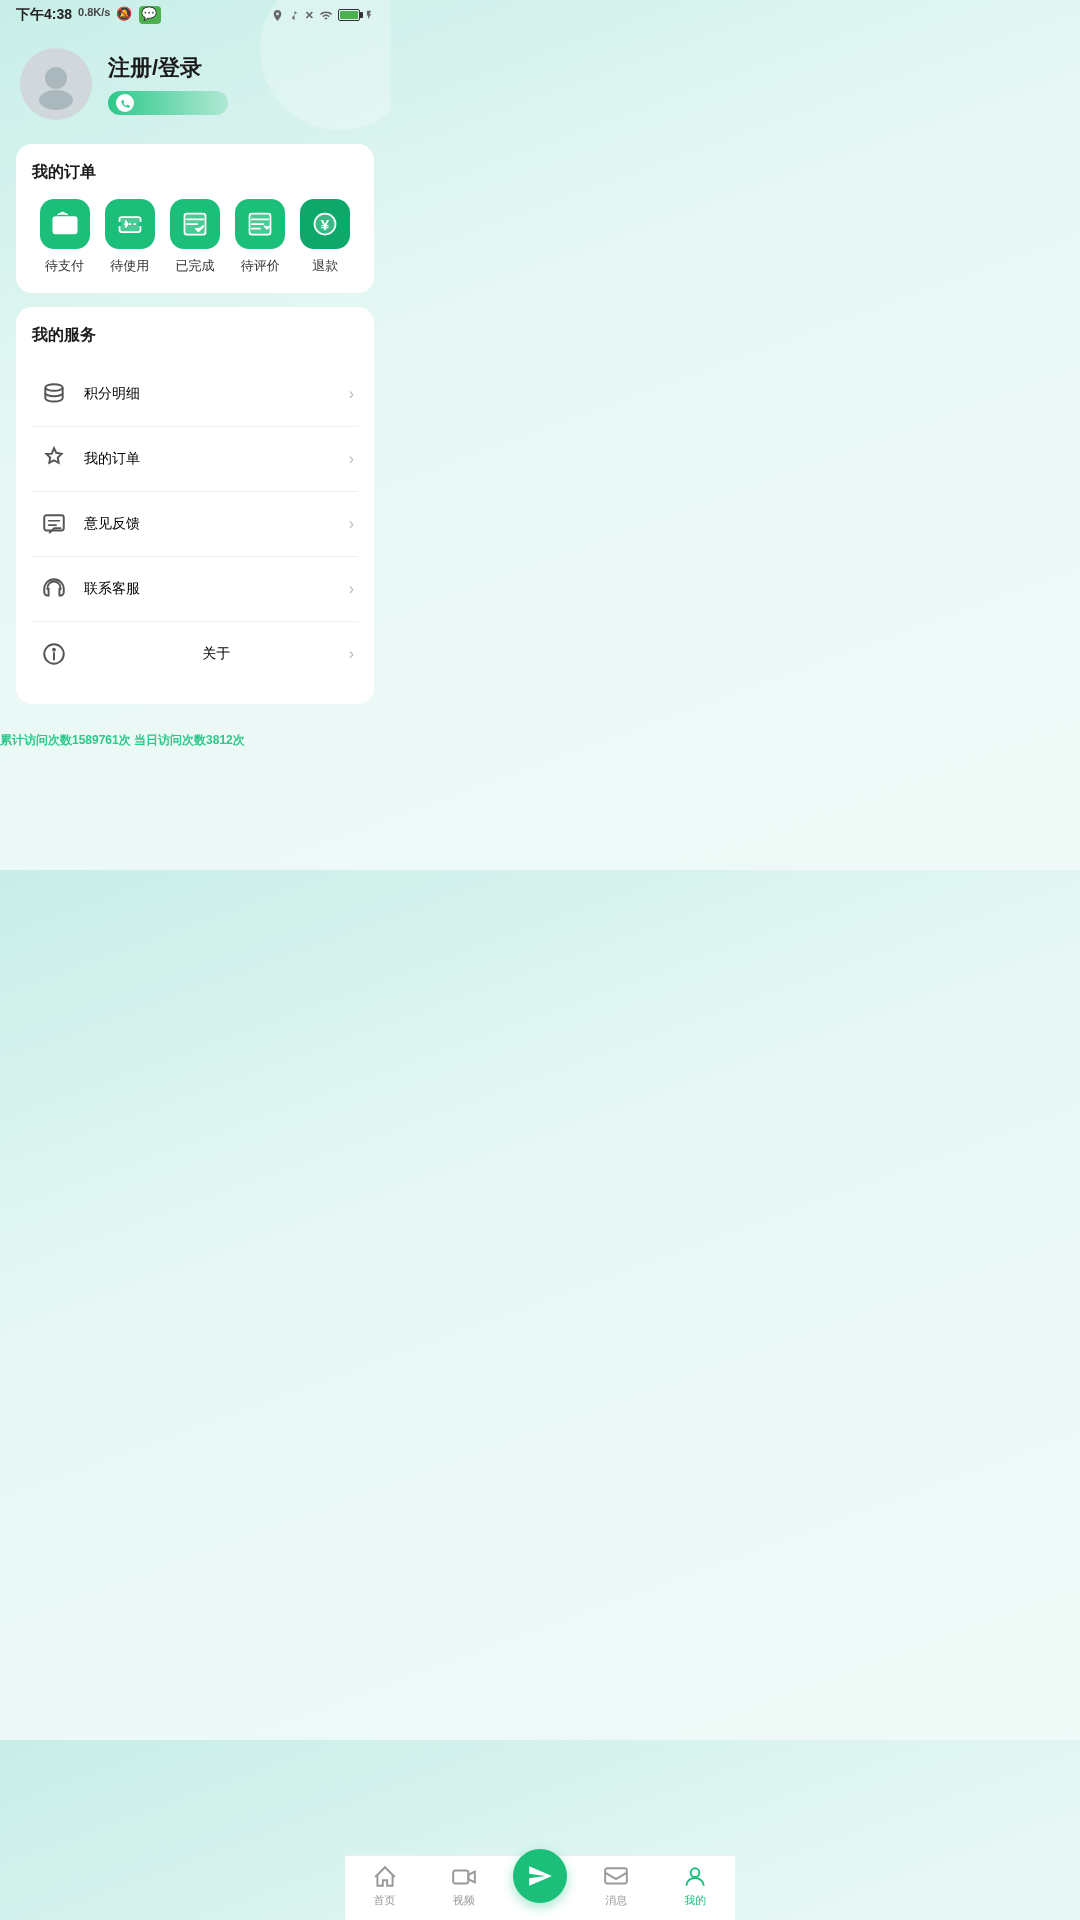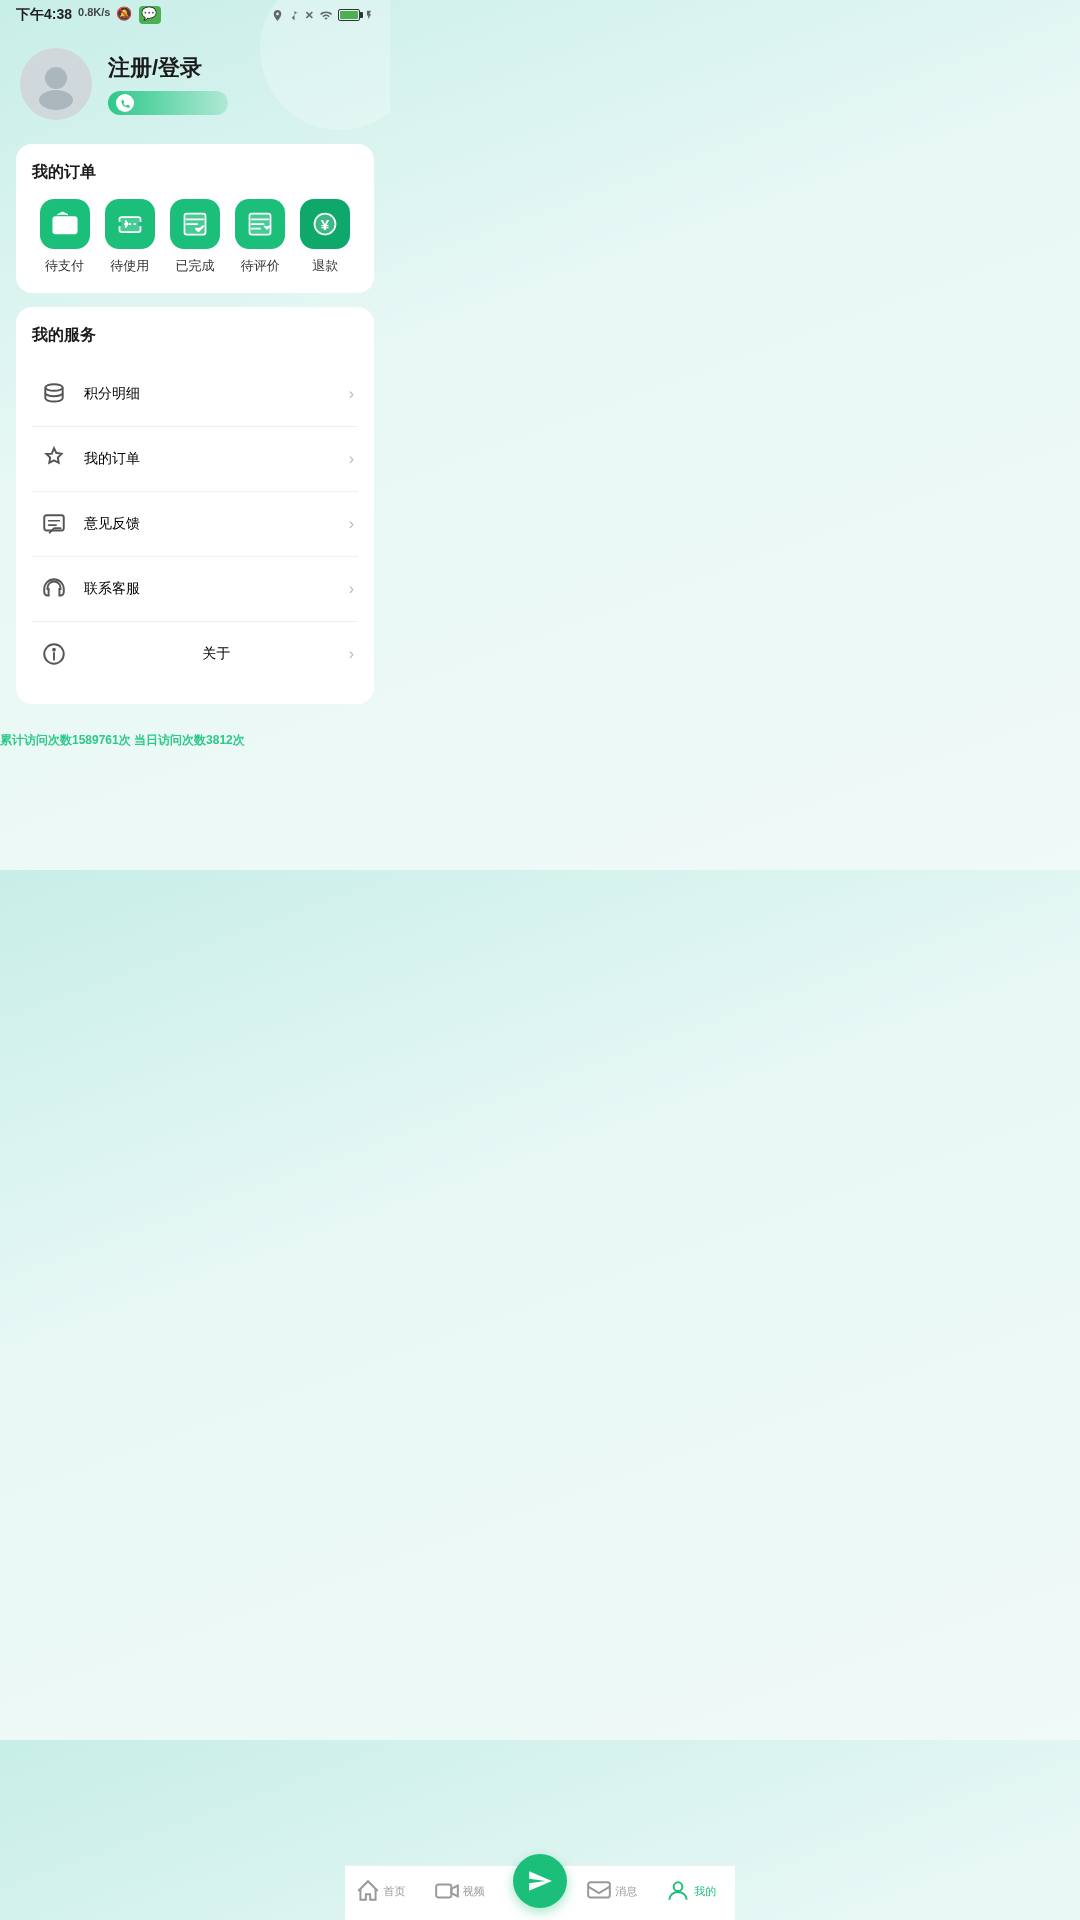--- a/index.html
+++ b/index.html
@@ -185,21 +185,21 @@
       background: #fff;
       border-top: 1px solid #eee;
       display: flex;
       align-items: center;
       justify-content: space-around;
       padding: 8px 0 12px;
       z-index: 100;
     }
     .nav-item {
       display: flex;
-      flex-direction: row;
+      flex-direction: column;
       align-items: center;
       gap: 3px;
       cursor: pointer;
       min-width: 60px;
     }
     .nav-item svg { width: 26px; height: 26px; }
     .nav-label {
       font-size: 11px;
       color: #999;
     }

